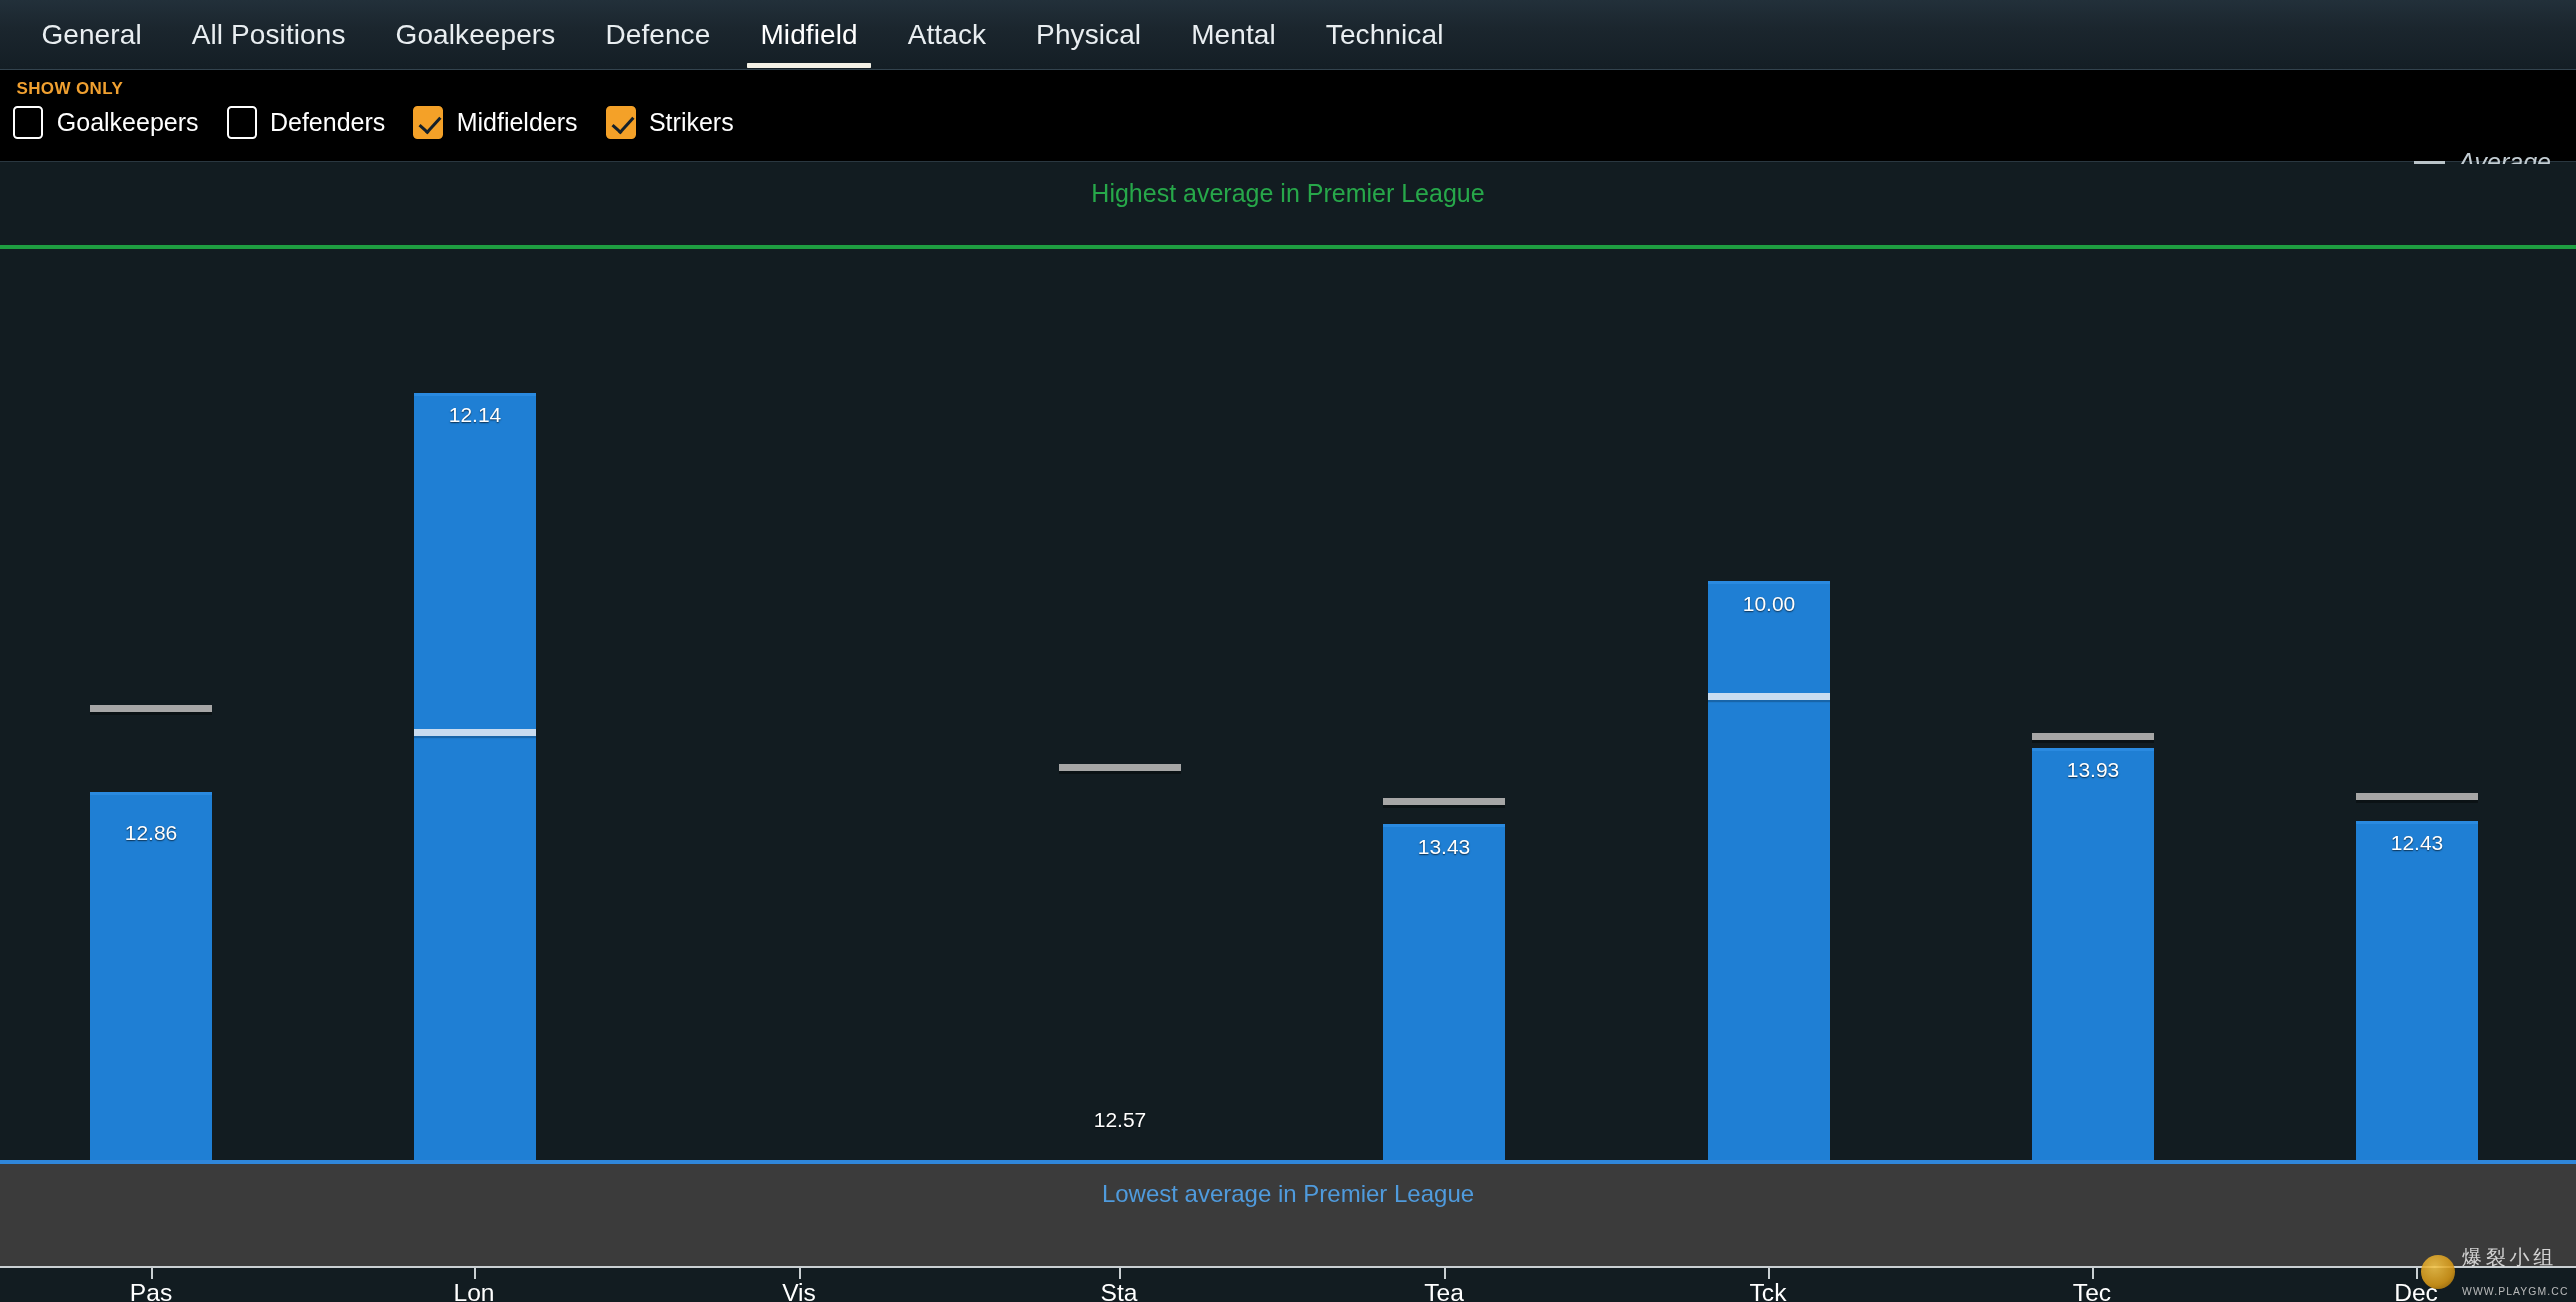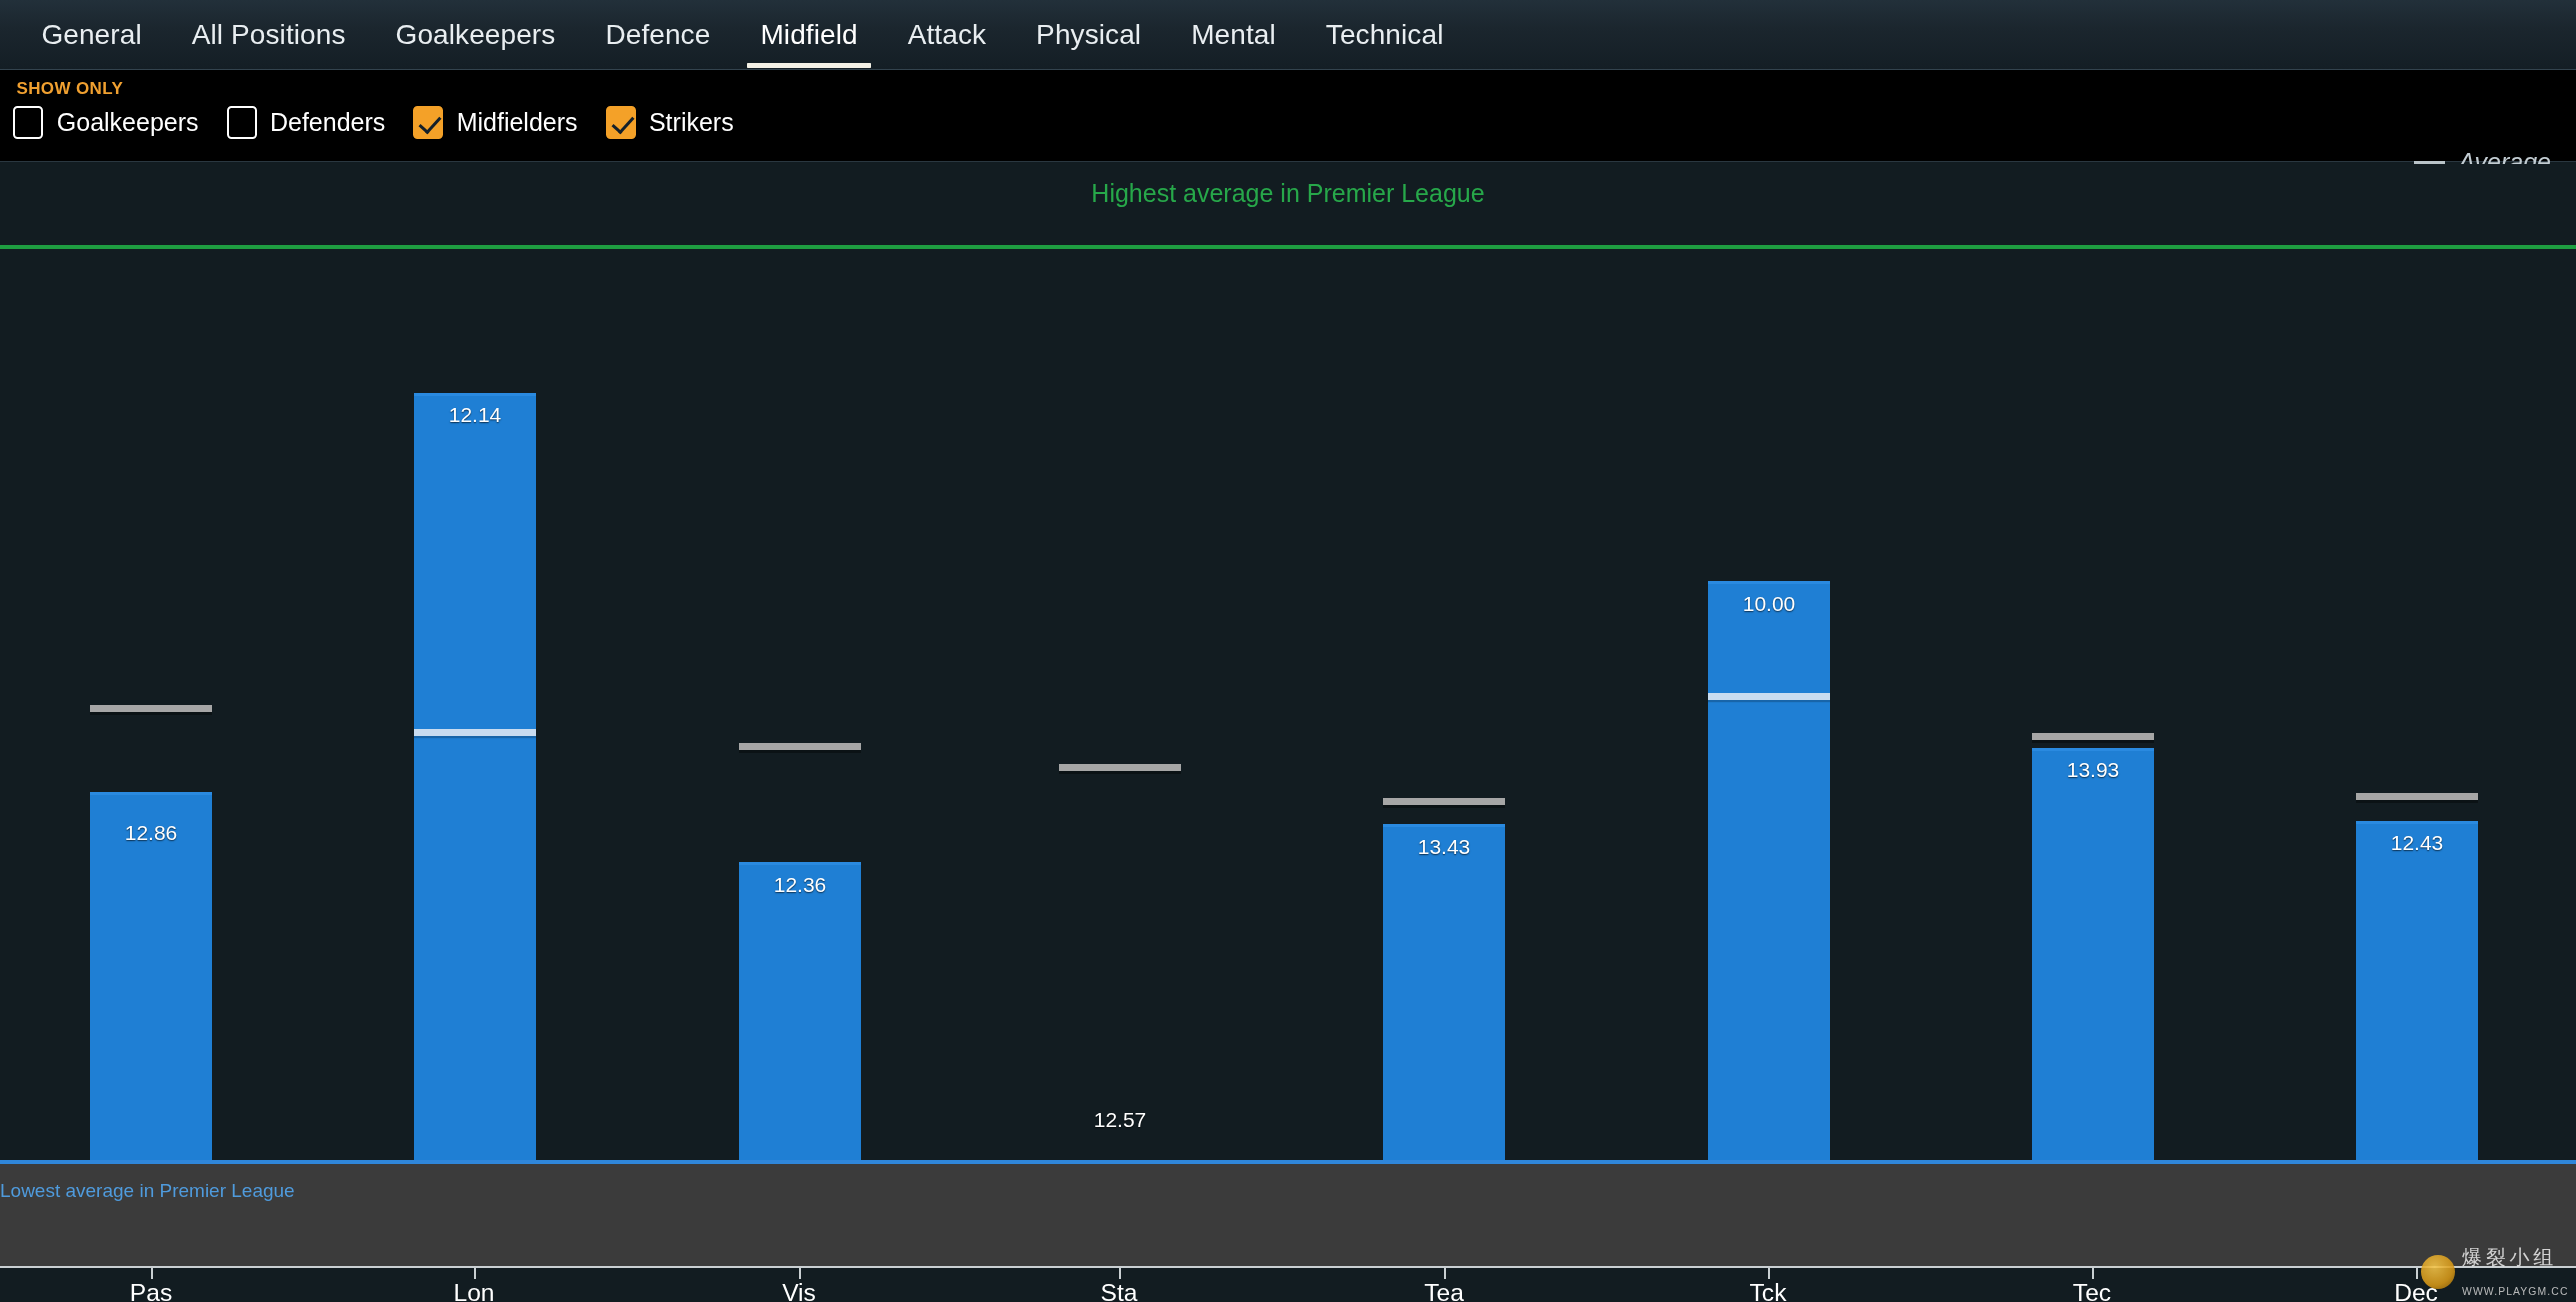--- a/index.html
+++ b/index.html
@@ -209,22 +209,23 @@
     position: absolute;
     left: 0; top: 1164px;
     width: 2576px;
     height: 104px;
     background: #3b3b3b;
     border-bottom: 2.2px solid #c9cfd2;
   }
   .low-label {
     position: absolute;
     top: 16.4px; left: 0; right: 0;
+    text-align: center;
     color: #4f9bdd;
-    font-size: 19px;
+    font-size: 24px;
   }
 
   
   .axis {
     position: absolute;
     left: 0; top: 1270px;
     width: 2576px;
     height: 32px;
     background: #121c21;
   }
@@ -311,25 +312,20 @@
     <div class="plot" id="plot">
         <div class="col" style="left: 90px; width: 122px;">
           <div class="bar" style="height: 371px;"></div>
           <div class="bar-value" style="top: 625px; margin-top: 32px;">12.86</div>
           <div class="avg-marker" style="top: 541px;"></div>
         </div>
         <div class="col" style="left: 414px; width: 122px;">
           <div class="bar" style="height: 770px;"></div>
           <div class="bar-value" style="top: 239px;">12.14</div>
           <div class="avg-marker on-bar" style="top: 565px;"></div>
-        </div>
-        <div class="col" style="left: 739px; width: 122px;">
-          <div class="bar" style="height: 301px;"></div>
-          <div class="bar-value" style="top: 709px;">12.36</div>
-          <div class="avg-marker" style="top: 579px;"></div>
         </div>
         <div class="col" style="left: 1059px; width: 122px;">
           <div class="bar" style="height: 3px;"></div>
           <div class="bar-value" style="top: 944px;">12.57</div>
           <div class="avg-marker" style="top: 600px;"></div>
         </div>
         <div class="col" style="left: 1383px; width: 122px;">
           <div class="bar" style="height: 339px;"></div>
           <div class="bar-value" style="top: 671px;">13.43</div>
           <div class="avg-marker" style="top: 634px;"></div>

